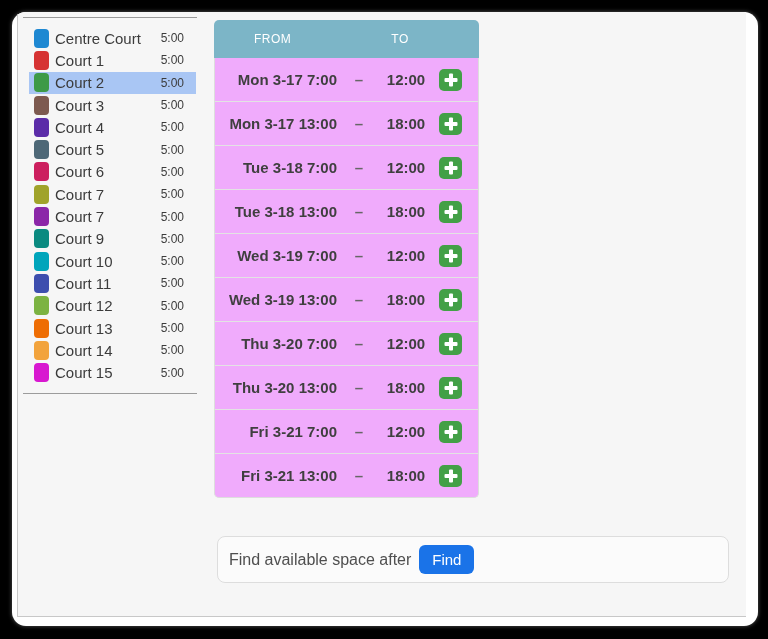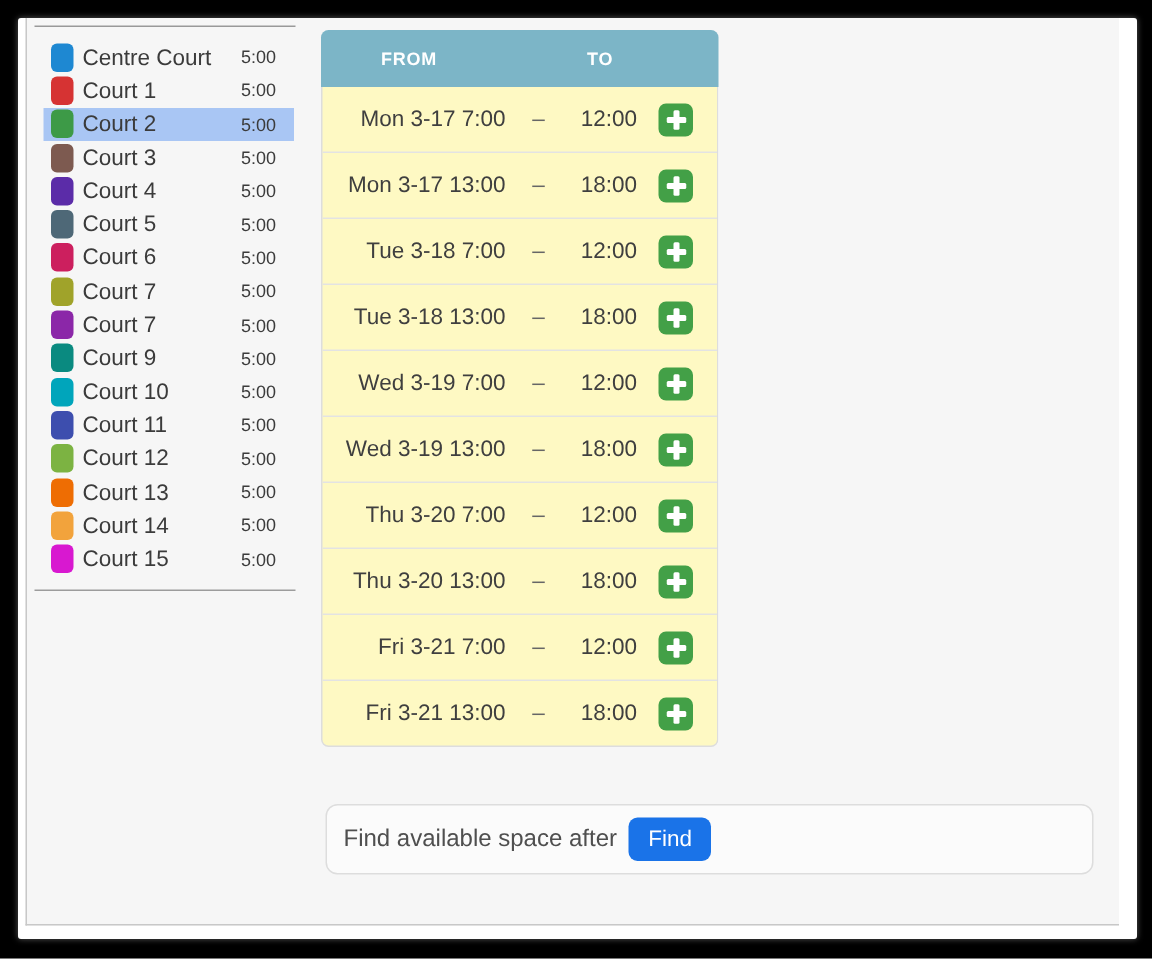--- a/index.html
+++ b/index.html
@@ -2,21 +2,21 @@
 <html><head>
 <meta charset="utf-8">
 <style>
   html,body{margin:0;padding:0;}
   body{
     width:768px;height:639px;background:#000;position:relative;overflow:hidden;
     font-family:"Liberation Sans", sans-serif;
   }
   .page{
     position:absolute;left:12px;top:12px;width:746px;height:614px;
-    background:#ffffff;border-radius:2px;overflow:hidden;
+    background:#ffffff;border-radius:14px;overflow:hidden;
     box-shadow:0 0 4px rgba(255,255,255,.35);
   }
   .content{
     position:absolute;left:5px;top:0;width:728px;height:604px;
     background:#f6f6f6;border-left:1px solid #c8c8c8;border-bottom:1px solid #c8c8c8;
   }
   
   .court-list{
     position:absolute;left:5px;top:5px;width:174px;
     border-top:1px solid #999;border-bottom:1px solid #9c9c9c;
@@ -30,25 +30,25 @@
   .swatch{width:15px;height:19px;border-radius:4px;margin-left:5px;flex:0 0 auto;}
   .court-label{margin-left:6px;font-size:15px;color:#3b3b3b;white-space:nowrap;}
   .court-time{margin-left:auto;font-size:12px;color:#3b3b3b;}
   
   .main-col{position:absolute;left:196px;top:8px;width:520px;}
   .slots-table{width:265px;}
   .slots-header{
     height:38px;border-radius:5px 5px 0 0;display:flex;align-items:center;
     padding-left:40px;box-sizing:border-box;
   }
-  .slots-header span{font-size:12px;font-weight:bold;color:#fff;letter-spacing:.5px;text-align:right;}
+  .slots-header span{font-size:12px;font-weight:normal;color:#fff;letter-spacing:.5px;text-align:right;}
   .hdr-to{margin-left:100px;}
   .slots-body{
     border:1px solid #ddd;border-top:none;border-radius:0 0 5px 5px;
-    background:#fef9c3;overflow:hidden;width:263px;
+    background:#f0abfc;overflow:hidden;width:263px;font-weight:bold;
   }
   .slot-row{
     height:43px;display:flex;align-items:center;border-bottom:1px solid #e3e3e3;
     font-size:15px;color:#3f3f3f;cursor:pointer;
   }
   .slot-row:last-child{border-bottom:none;}
   .c-from{width:122px;text-align:right;white-space:nowrap;}
   .c-dash{width:44px;text-align:center;color:#666;}
   .c-to{width:50px;text-align:center;}
   .add-btn{

